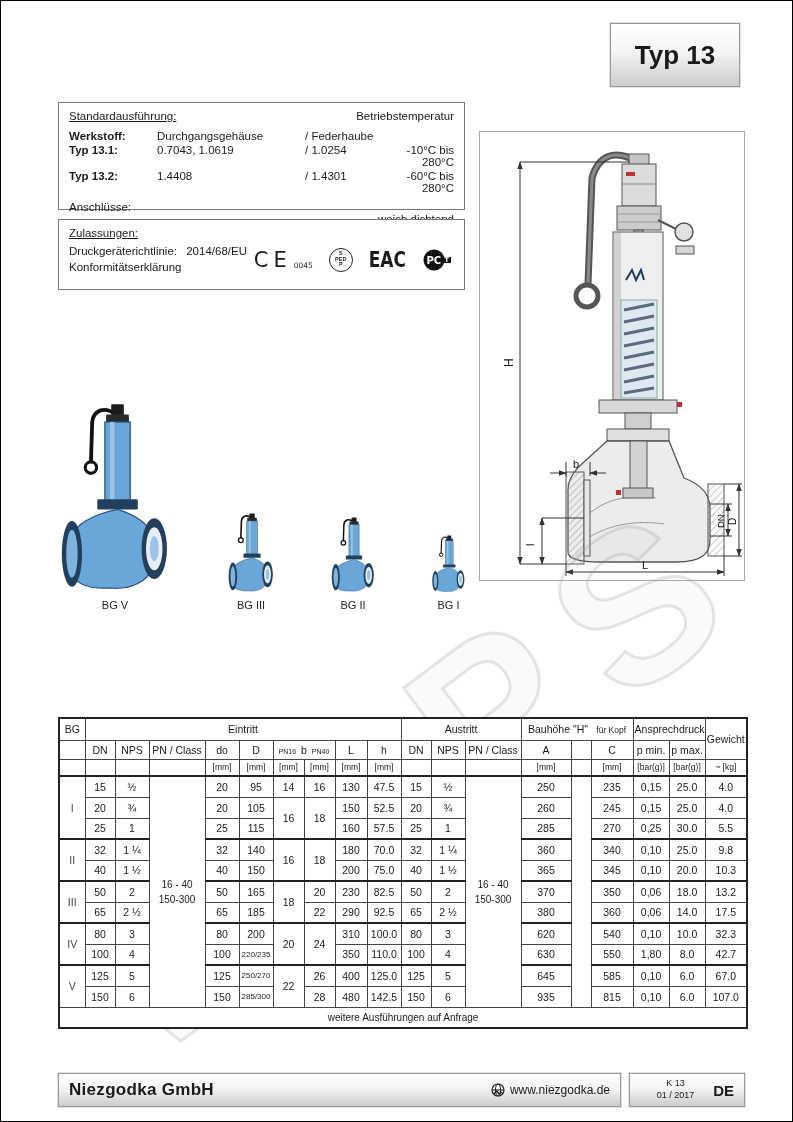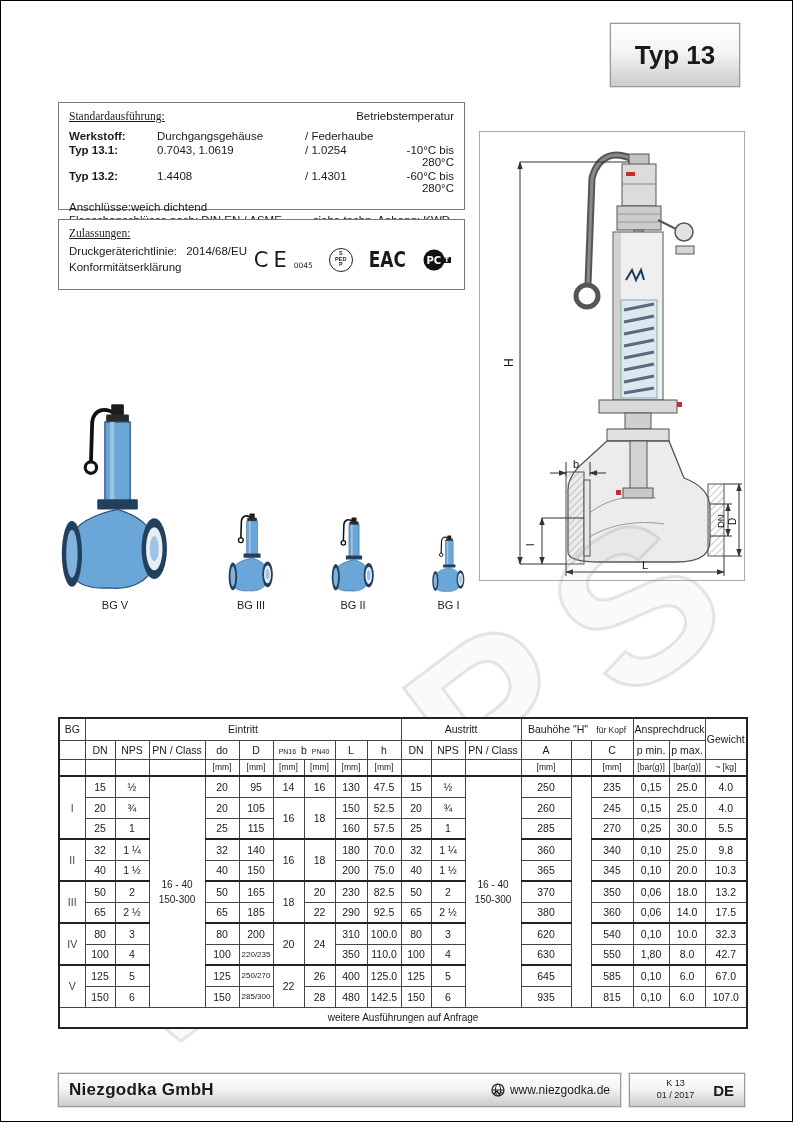--- a/index.html
+++ b/index.html
@@ -12,25 +12,25 @@
   .title-box { position:absolute; left:57px; top:22px; width:540px; height:64px; padding:9px 12px 0 12px; }
   .title-main { font-size:22px; letter-spacing:.2px; color:#111; }
   .title-sub { font-size:11.5px; margin-top:7px; color:#222; }
   .typ-box { position:absolute; left:609px; top:22px; width:130px; height:64px; display:flex; align-items:center; justify-content:center; font-size:26px; font-weight:bold; }
 
   
   .info-box { position:absolute; left:57px; width:407px; border:1px solid #777; background:#fff; padding:7px 10px 8px 10px; font-size:11.5px; }
   .std-box { top:101px; height:108px; }
   .zul-box { top:218px; height:71px; }
   .box-head-row { display:flex; justify-content:space-between; margin-bottom:8px; }
-  .underlined { text-decoration:underline;font-family:Liberation Serif, serif; }
+  .underlined { text-decoration:underline; }
   .std-grid { display:grid; grid-template-columns:88px 148px 78px 1fr; row-gap:2px; }
   .std-grid .lbl { font-weight:bold; }
   .std-grid .temp { text-align:right; }
-  .std-foot { display:flex; margin-top:7px; }
+  .std-foot { display:flex; justify-content:space-between; margin-top:7px;flex-direction:column; }
   .std-foot .r { text-align:right; }
 
   .zul-row { display:flex; align-items:center; }
   .zul-text { line-height:1.35; }
   .zul-icons { margin-left:auto; display:flex; align-items:center; gap:16px; padding-right:2px; }
   .ce-wrap { display:flex; align-items:flex-end; gap:2px; font-family:"DejaVu Sans",sans-serif; }
   .ce-letters { font-size:21px; letter-spacing:5px; font-weight:500; }
   .ce-num { font-size:7.5px; padding-bottom:2px; }
   .ped-circle { width:24px; height:24px; border:1.4px solid #222; border-radius:50%; display:flex; flex-direction:column; align-items:center; justify-content:center; font-size:5.5px; font-weight:bold; line-height:1.05; }
   .eac { font-size:17px; font-weight:bold; transform:scaleY(1.2); letter-spacing:0; font-family:"DejaVu Sans",sans-serif; }

